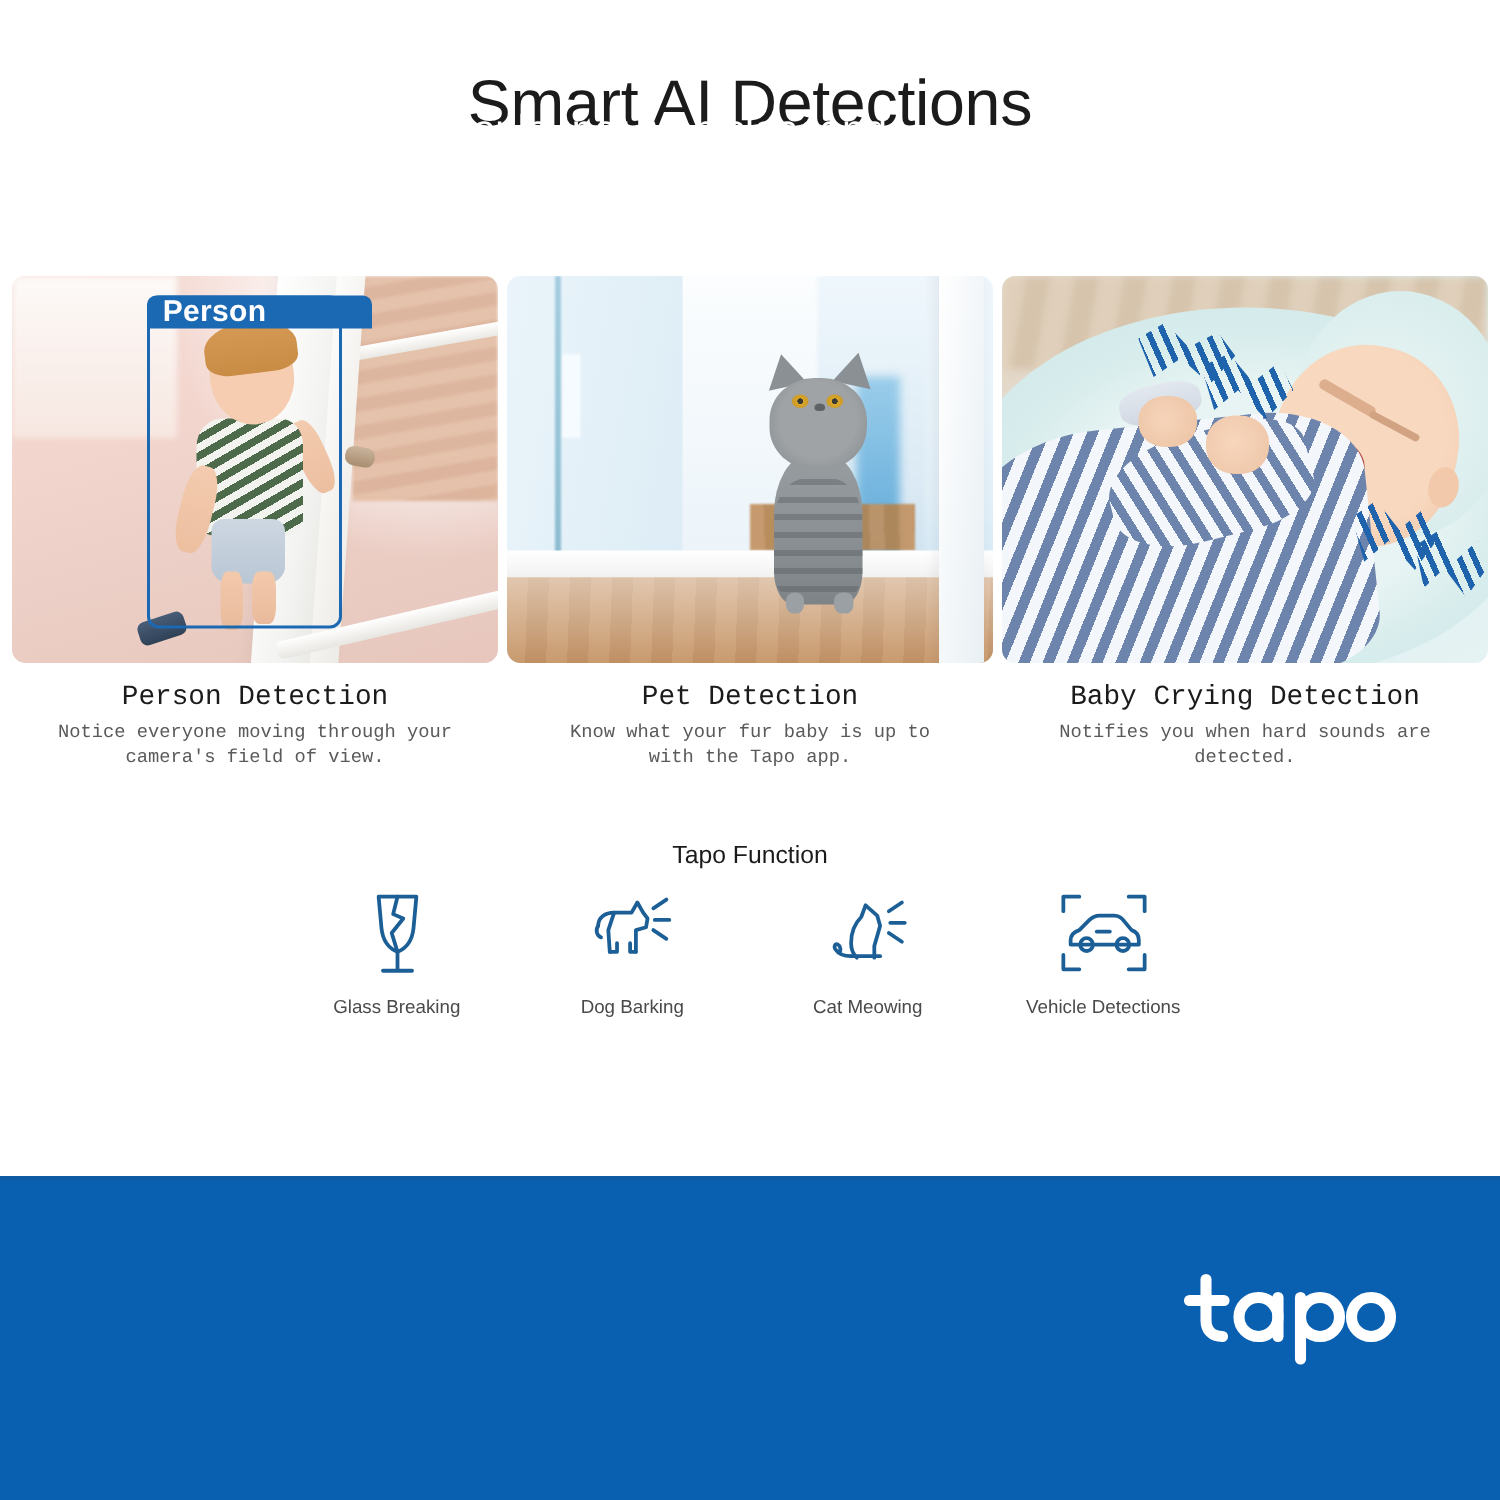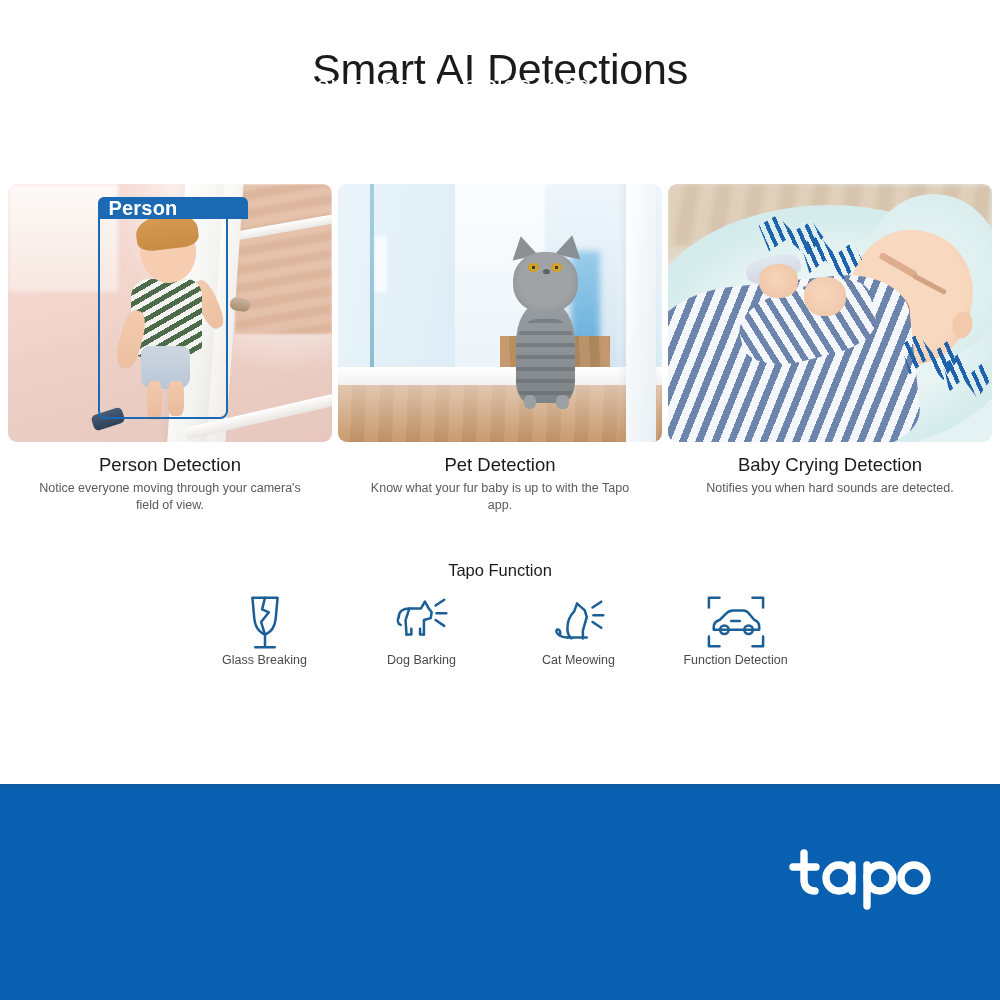--- a/index.html
+++ b/index.html
@@ -359,21 +359,21 @@
     letter-spacing:.2px;
   }
   .bbox.person{ left:90px; top:13px; width:130px; height:222px; }
   .bbox.person .tag{ width:128px; }
   .bbox.pet{ left:152px; top:46px; width:99px; height:182px; }
   .bbox.pet .tag{ width:97px; }
 
   
   .captions{
     position:absolute;left:8px;top:452px;width:984px;height:70px;
-    display:flex;gap:6px;
+    display:flex;gap:6px;font-family:Liberation Mono, monospace;
   }
   .cap{
     width:324px;flex:0 0 auto;text-align:center;
   }
   .cap-title{
     font-size:18.5px;line-height:26px;color:#1b1b1b;font-weight:400;
   }
   .cap-desc{
     margin-top:2px;
     font-size:12.5px;line-height:17px;color:#5a5a5a;font-weight:400;
@@ -387,20 +387,21 @@
   }
   .beta-row{
     position:absolute;left:186px;top:592px;width:628px;height:105px;
     display:flex;
   }
   .beta-item{
     flex:1 1 0;display:flex;flex-direction:column;align-items:center;
   }
   .beta-ico{ width:62px;height:60px; }
   .beta-label{
+    margin-top:11px;
     font-size:12.5px;line-height:17px;color:#4a4a4a;text-align:center;
     white-space:nowrap;
   }
 
   
   .footer{
     position:absolute;left:0;top:784px;width:1000px;height:216px;
     background:#0a60b0;
     border-top:3px solid #0d5aa3;
     box-sizing:border-box;
@@ -572,21 +573,21 @@
         <path d="M4 16 V6 H15"></path>
         <path d="M49 6 H60 V16"></path>
         <path d="M60 46 V56 H49"></path>
         <path d="M15 56 H4 V46"></path>
         <path d="M9 36 C9 32 12 30 15 29 L22 22 C24 20 26 19 29 19 H39 C42 19 44 20 46 23 L51 29 C54 30 56 32 56 36 V39 H9 Z"></path>
         <circle cx="20" cy="39" r="4.4"></circle>
         <circle cx="45" cy="39" r="4.4"></circle>
         <path d="M27 30 H36"></path>
       </g>
     </svg>
-    <div class="beta-label">Function Detection</div>
+    <div class="beta-label">Vehicle Detections</div>
   </div>
 </div>
 
 <div class="footer"></div>
 <div class="footer-text">Smart AI identifies people, pet, vehicles, and abnormal sound, notifying you as needed.</div>
 
 <svg class="tapo-logo" viewBox="0 0 160 66">
   <g fill="none" stroke="#ffffff" stroke-width="7.4" stroke-linecap="round" stroke-linejoin="round">
 
     <path d="M16 7 V34 C16 41 20 45 27 45"></path>

